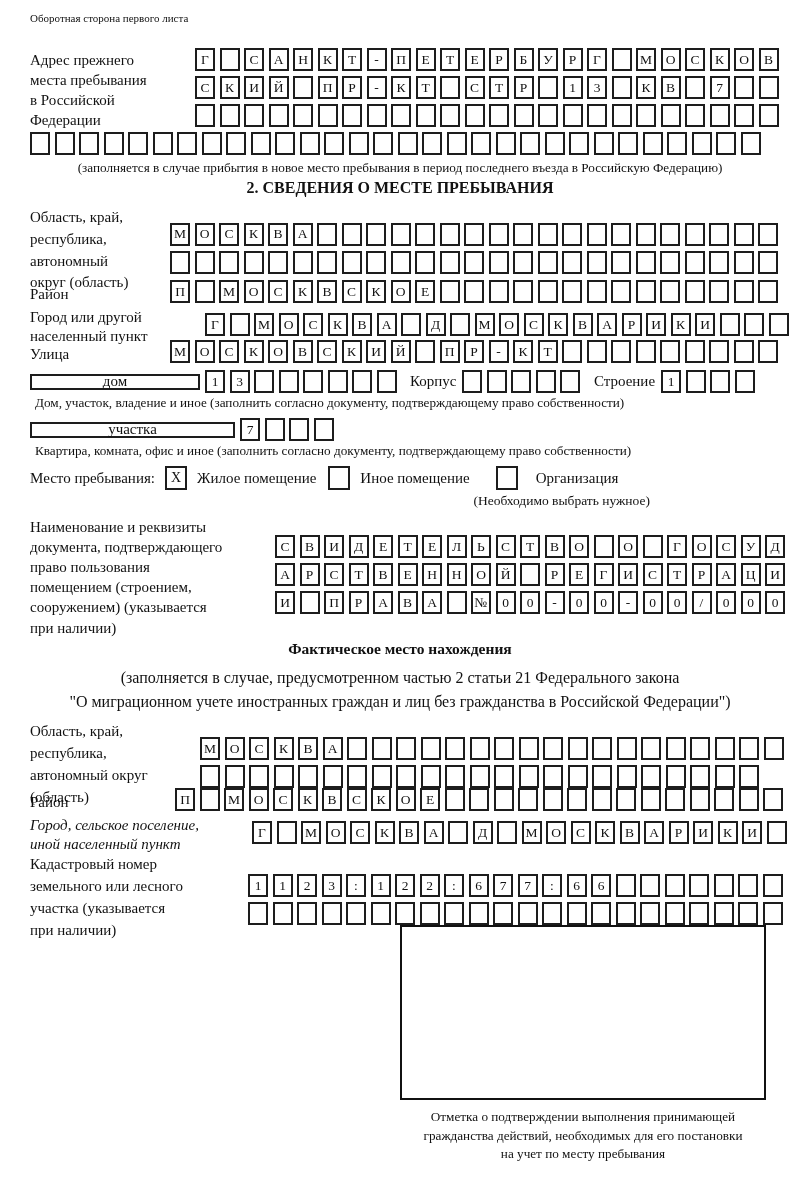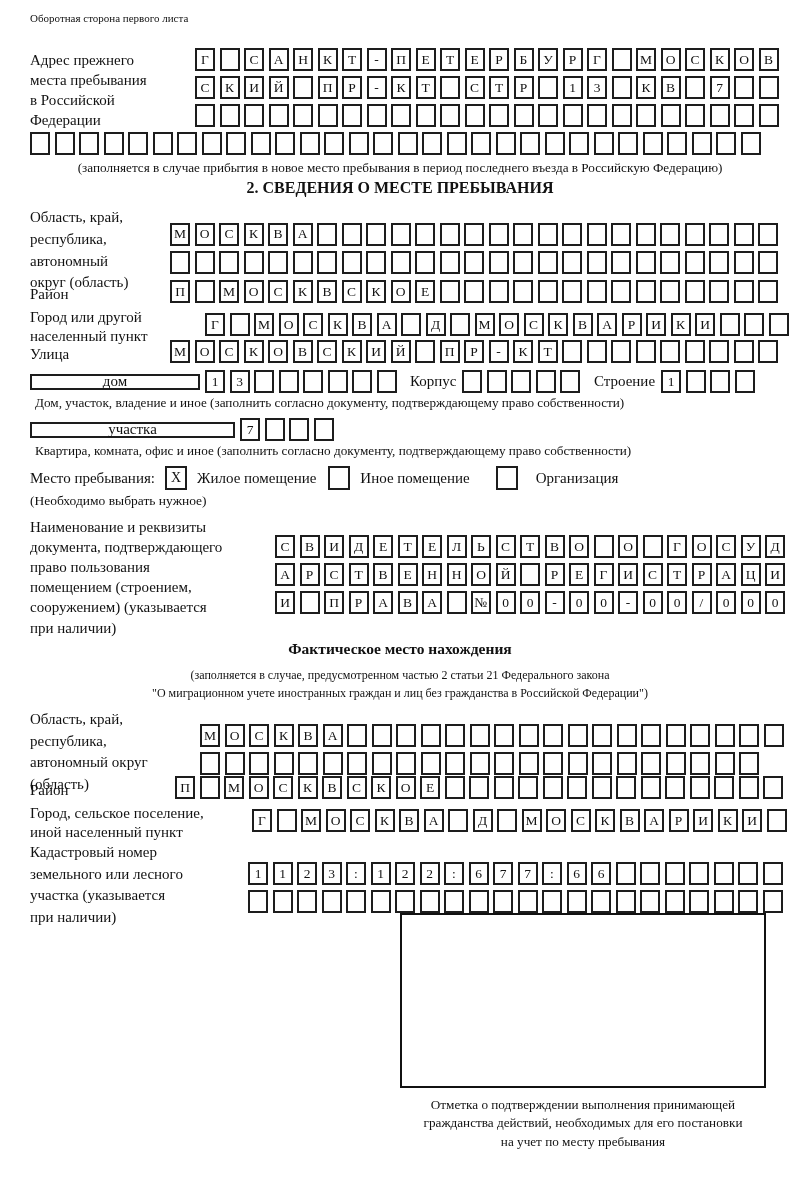--- a/index.html
+++ b/index.html
@@ -5,21 +5,21 @@
   * { box-sizing: border-box; }
   body { margin:0; background:#ffffff; color:#111; font-family:"Liberation Serif","DejaVu Serif",serif; }
   .page { width:800px; height:1180px; padding:12px 30px 0 30px; overflow:hidden; background:#fff; }
 
   .header-note { padding-right:30px; font-size:11px; margin-bottom:24px; }
 
   .flex { display:flex; align-items:center;gap:20px; }
   .label-col { font-size:15px; line-height:1.34; flex:0 0 auto; }
   .lw145 { width:145px; } .lw120 { width:120px; } .lw155 { width:155px; }
   .lw225 { width:225px; } .lw150 { width:150px; } .lw125 { width:125px; }
-  .lw202 { width:202px; } .lw198 { width:198px; }
+  .lw202 { width:202px;font-style:italic; } .lw198 { width:198px; }
   .lh14 { line-height:1.45; }
 
   .grid { display:flex; margin-bottom:5px; }
   .cell { flex:0 0 auto; width:20px; height:23px; border:2px solid #1d1d1d; margin-right:4.5px;
           display:inline-flex; align-items:center; justify-content:center;
           font-size:13.5px; line-height:1; background:#fff; }
 
   .small-note { text-align:center; font-size:13.2px; margin:0 0 3px 0; }
   .sec-title { text-align:center; font-weight:bold; font-size:16px; margin:3px 0 10px 0; }
 
@@ -34,25 +34,25 @@
   .inline-label { font-size:15px; margin:0 6px 0 9px; white-space:nowrap; }
   .fill-note { font-size:13.2px; padding-left:5px; margin:2px 0 7px 0; }
   .apt-row { display:flex; align-items:center; }
 
   .stay-row { display:flex; align-items:center; margin-top:7px; font-size:15px;text-align:center; }
   .stay-label { margin-right:10px; white-space:nowrap; }
   .chk { flex:0 0 auto; width:22px; height:24px; border:2px solid #1d1d1d; display:inline-flex;
          align-items:center; justify-content:center; font-size:14px; }
   .opt { margin-left:10px; white-space:nowrap; }
   .sp1 { margin-left:12px; } .sp2 { margin-left:26px; }
-  .choose-note { width:620px; text-align:left; font-size:13.5px; margin-top:3px; }
+  .choose-note { width:620px; text-align:right; font-size:13.5px; margin-top:3px; }
 
   .doc-block { margin-top:8px; }
   .fact-title { text-align:center; font-weight:bold; font-size:15.5px; margin:2px 0 8px 0; }
-  .fact-notes { text-align:center; font-size:12px; line-height:1.55; margin-bottom:6px; }
+  .fact-notes { text-align:center; font-size:16px; line-height:1.55; margin-bottom:6px; }
 
   .lower-region { margin-top:2px; }
   .lower-district { margin-top:-20px; }
   .cad-rows { margin-top:9px; }
 
   .stamp-wrap { margin-left:370px; width:370px; margin-top:-16px; }
   .stamp-box { width:366px; height:175px; border:2px solid #111; background:#fff; }
   .stamp-caption { width:366px; text-align:center; font-size:13.2px; line-height:1.4; margin-top:8px; }
 </style>
 </head>

